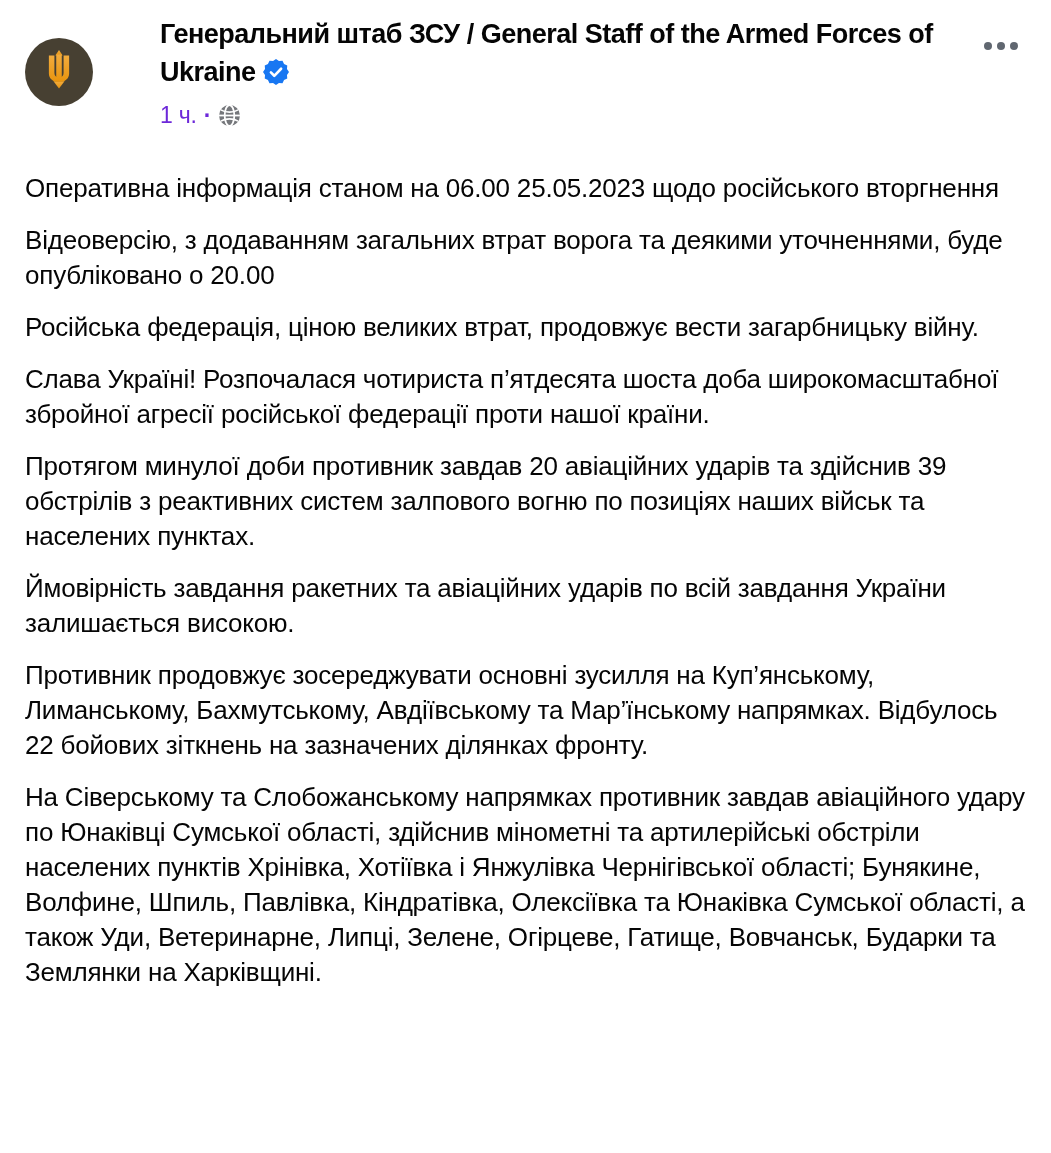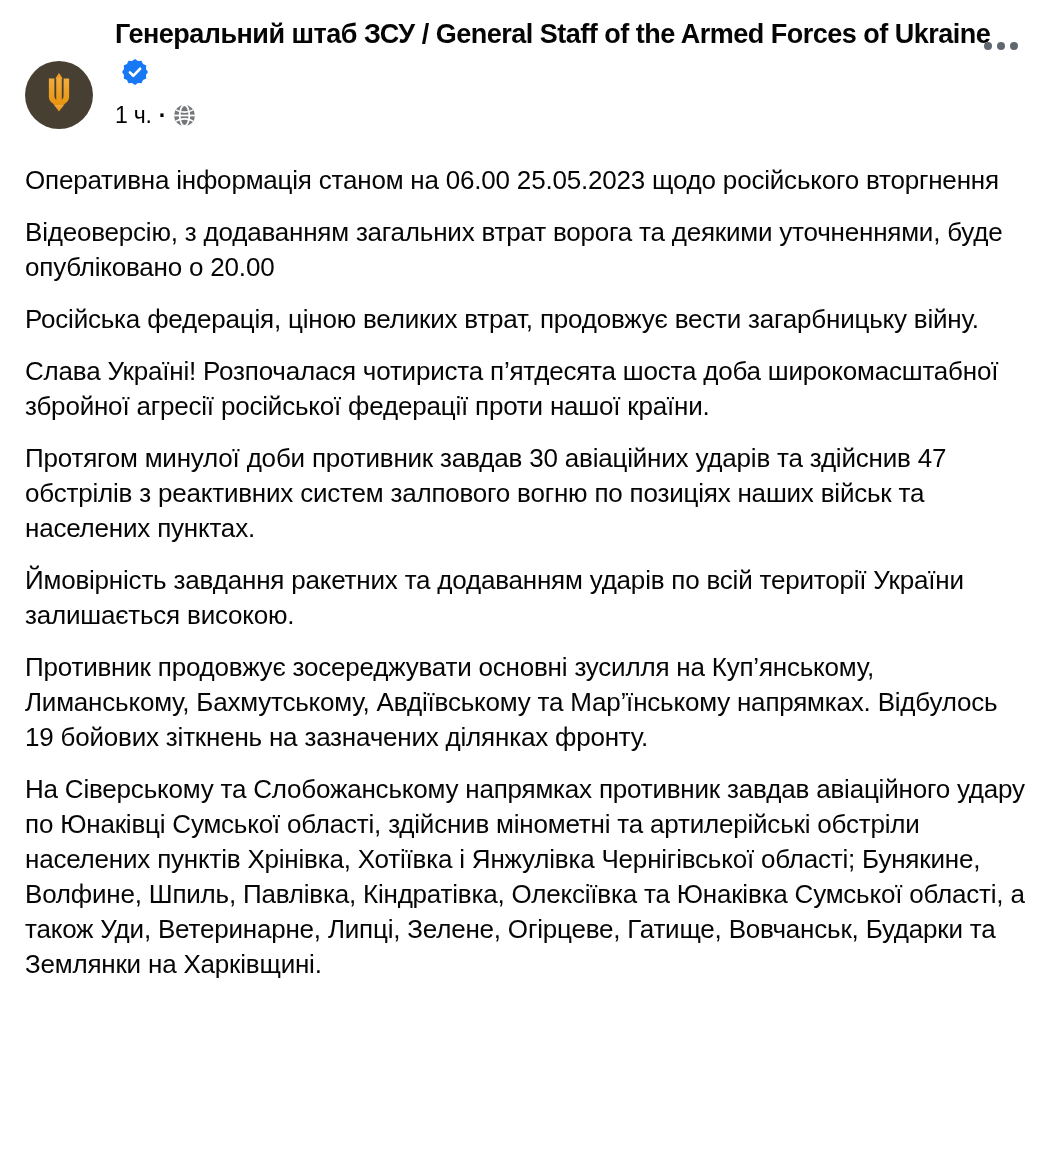--- a/index.html
+++ b/index.html
@@ -12,22 +12,23 @@
     height: 1153px;
     background: #ffffff;
     overflow: hidden;
     color: #050505;
   }
 
   
   .post-header {
     position: relative;
     display: flex;
-    align-items: flex-end;
+    align-items: center;
     padding: 14px 30px 0 25px;
+    gap: 45px;
   }
   .avatar {
     width: 68px;
     height: 68px;
     border-radius: 50%;
     background: #474032;
     flex: 0 0 auto;
     display: flex;
     align-items: center;
     justify-content: center;
@@ -53,21 +54,21 @@
     vertical-align: -4px;
     margin-left: 7px;
   }
   .post-meta {
     display: flex;
     align-items: center;
     gap: 7px;
     margin-top: 6px;
     font-size: 23px;
     line-height: 28px;
-    color: #000000;
+    color: #6d28d9;
     letter-spacing: -0.2px;
   }
   .post-meta .sep { font-weight: 700; }
   .globe { display: block; }
 
   .more-options {
     position: absolute;
     top: 26px;
     right: 26px;
     width: 48px;
@@ -89,21 +90,21 @@
   }
 
   
   .post-content {
     padding: 26px 26px 0 25px;
     font-size: 26px;
     line-height: 35px;
     letter-spacing: -0.2px;
     color: #050505;
   }
-  .post-content p { margin: 8px 0 17px 0; }
+  .post-content p { margin: 16px 0 17px 0; }
 </style>
 </head>
 <body>
 
 <div class="post-card">
 
   <div class="post-header">
 
     <div class="avatar">
       <span>
@@ -158,19 +159,19 @@
       <span class="dot"></span>
     </button>
 
   </div>
 
   <div class="post-content">
     <p>Оперативна інформація станом на 06.00 25.05.2023 щодо російського вторгнення</p>
   <p>Відеоверсію, з додаванням загальних втрат ворога та деякими уточненнями, буде опубліковано о 20.00</p>
       <p>Російська федерація, ціною великих втрат, продовжує вести загарбницьку війну.</p>
       <p>Слава Україні! Розпочалася чотириста п’ятдесята шоста доба широкомасштабної збройної агресії російської федерації проти нашої країни.</p>
-      <p>Протягом минулої доби противник завдав 30 авіаційних ударів та здійснив 47 обстрілів з реактивних систем залпового вогню по позиціях наших військ та населених пунктах.</p>
-      <p>Ймовірність завдання ракетних та додаванням ударів по всій території України залишається високою.</p>
-      <p>Противник продовжує зосереджувати основні зусилля на Куп’янському, Лиманському, Бахмутському, Авдіївському та Мар’їнському напрямках. Відбулось 19 бойових зіткнень на зазначених ділянках фронту.</p>
+      <p>Протягом минулої доби противник завдав 20 авіаційних ударів та здійснив 39 обстрілів з реактивних систем залпового вогню по позиціях наших військ та населених пунктах.</p>
+      <p>Ймовірність завдання ракетних та авіаційних ударів по всій завдання України залишається високою.</p>
+      <p>Противник продовжує зосереджувати основні зусилля на Куп’янському, Лиманському, Бахмутському, Авдіївському та Мар’їнському напрямках. Відбулось 22 бойових зіткнень на зазначених ділянках фронту.</p>
       <p>На Сіверському та Слобожанському напрямках противник завдав авіаційного удару по Юнаківці Сумської області, здійснив мінометні та артилерійські обстріли населених пунктів Хрінівка, Хотіївка і Янжулівка Чернігівської області; Бунякине, Волфине, Шпиль, Павлівка, Кіндратівка, Олексіївка та Юнаківка Сумської області, а також Уди, Ветеринарне, Липці, Зелене, Огірцеве, Гатище, Вовчанськ, Бударки та Землянки на Харківщині.</p>
     </div>
 
 </div>
 
 </body></html>

